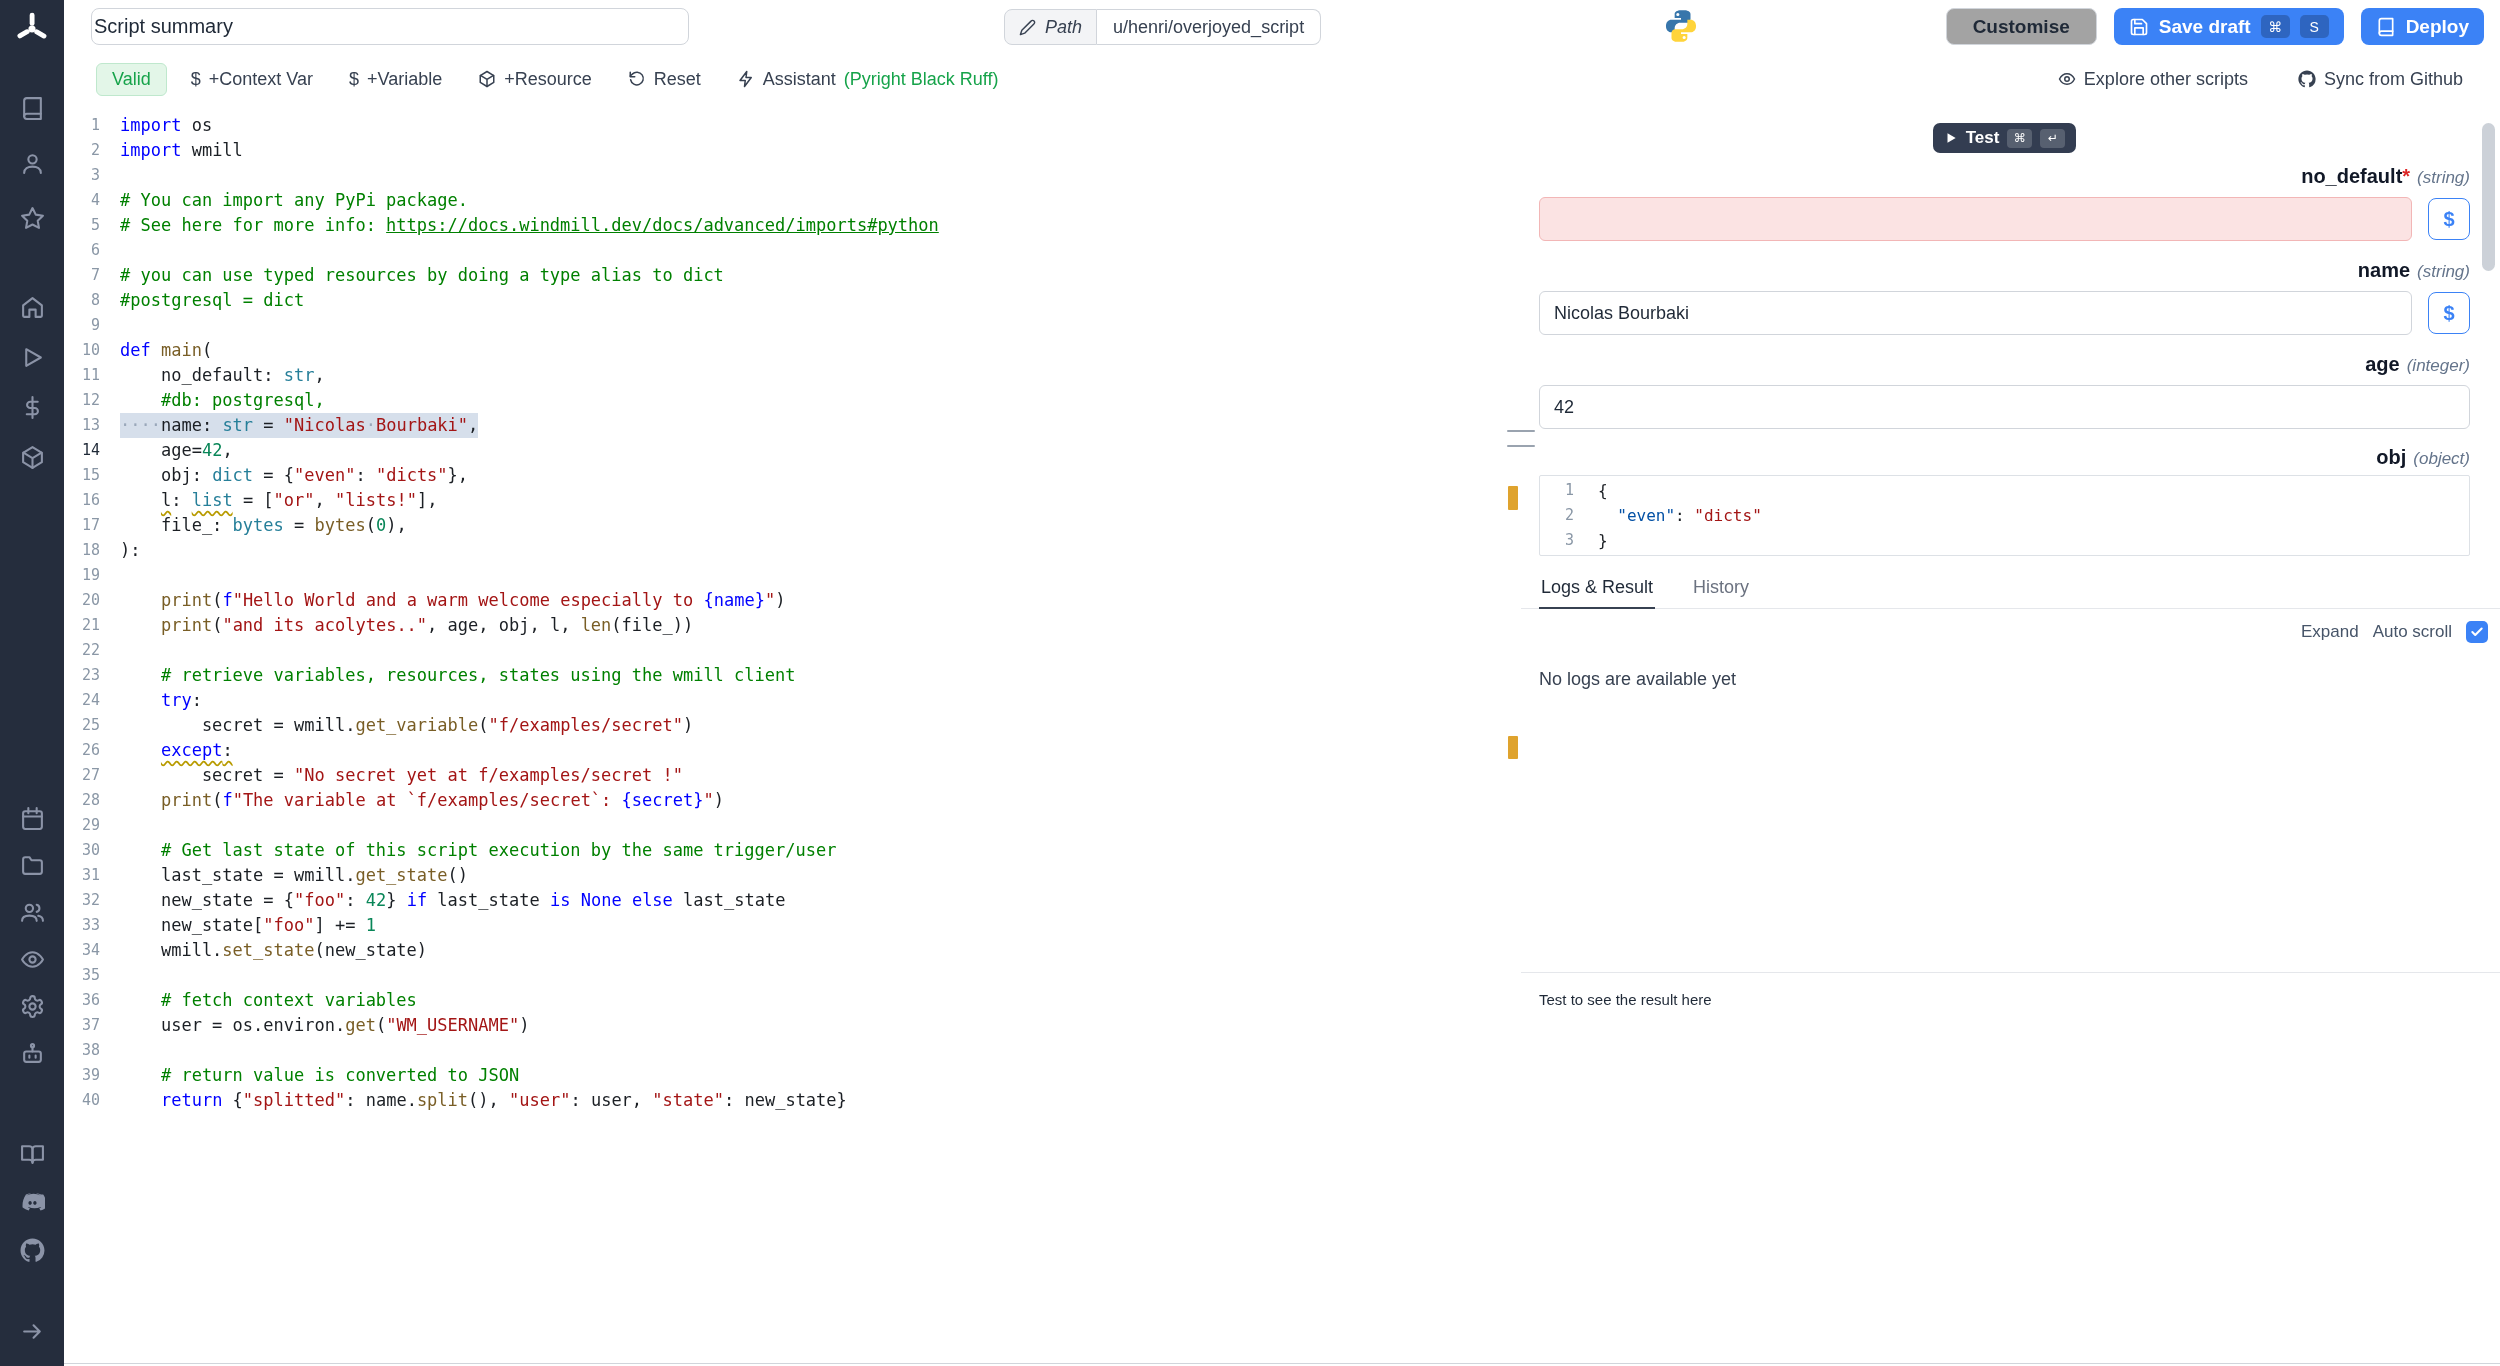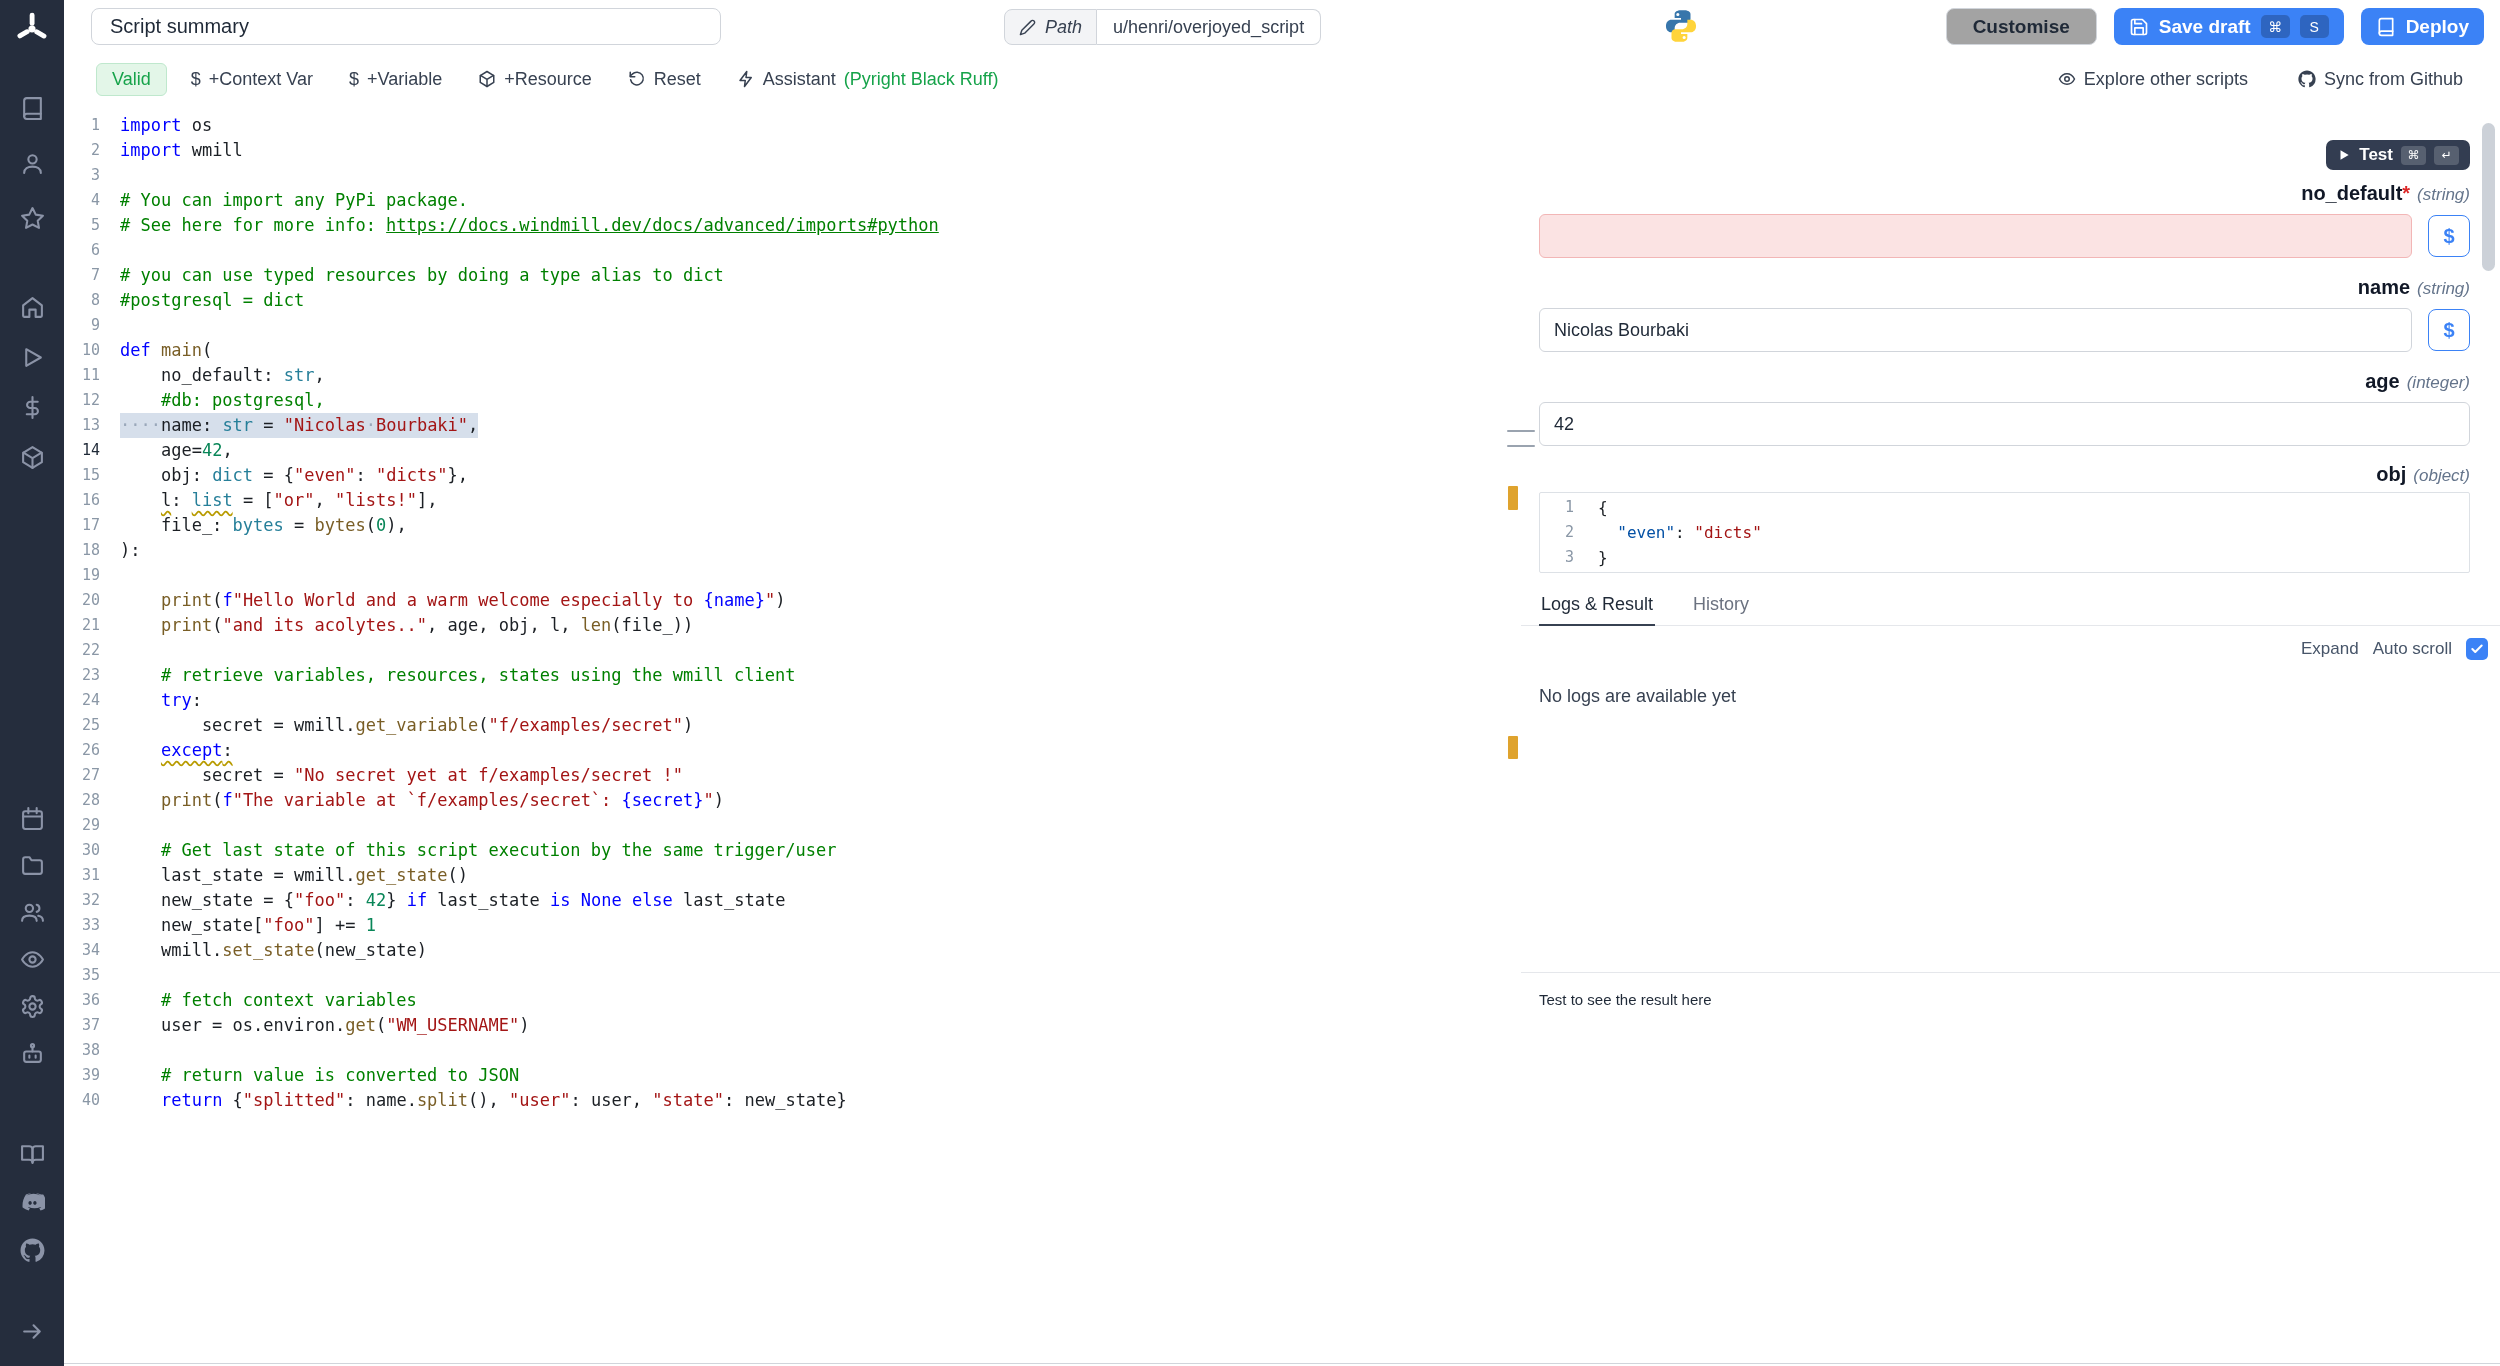--- a/index.html
+++ b/index.html
@@ -13,21 +13,21 @@
   .g0{top:81px}.g0 .scell{height:55px}
   .g1{top:282px}.g1 .scell{height:50px}
   .g2{top:795px}.g2 .scell{height:47px}
   .g3{top:1130px}.g3 .scell{height:48px}
   .scell{display:flex;align-items:center;justify-content:center;width:64px;color:#8b93a7;cursor:pointer;}
   .scell svg{width:25px;height:25px;}
   .expand-cell{position:absolute;top:1307px;left:0;height:48px;}
 
   
   .topbar{position:absolute;left:64px;top:0;right:0;height:53px;background:#fff;}
-  .summary-input{position:absolute;left:27px;top:8px;width:592px;height:35px;border:1px solid #d1d5db;border-radius:8px;padding:0 18px;font-size:20px;color:#1f2937;outline:none;font-family:inherit;}
+  .summary-input{position:absolute;left:27px;top:8px;width:592px;height:35px;border:1px solid #d1d5db;border-radius:8px;padding:0 2px;font-size:20px;color:#1f2937;outline:none;font-family:inherit;}
   .path-group{position:absolute;left:940px;top:9px;height:36px;display:flex;}
   .path-btn{display:flex;align-items:center;gap:9px;background:#f3f4f6;border:1px solid #d1d5db;border-radius:8px 0 0 8px;padding:0 14px;font-size:18px;color:#374151;cursor:pointer;font-style:italic;}
   .path-btn .ic svg{width:17px;height:17px;}
   .path-value{display:flex;align-items:center;border:1px solid #d1d5db;border-left:none;border-radius:0 8px 8px 0;padding:0 16px;font-size:18px;color:#374151;background:#fff;}
   .python-logo{position:absolute;left:1598px;top:7px;width:38px;height:38px;}
   .topbar-actions{position:absolute;right:16px;top:8px;display:flex;gap:17px;height:37px;align-items:stretch;}
   .btn{display:flex;align-items:center;border-radius:8px;cursor:pointer;font-family:inherit;}
   .btn-outline{border:1px solid #d1d5db;background:#a3a3a3;color:#1f2937;padding:0 26px;font-size:19px;font-weight:700;}
   .btn-primary{background:#3b82f6;border:none;color:#fff;padding:0 15px;font-size:19px;font-weight:600;gap:10px;}
   .btn-primary .ic svg{width:20px;height:20px;}
@@ -60,21 +60,21 @@
   .mark-1{top:381px;height:24px;}
   .mark-2{top:631px;height:23px;}
 
   
   .grip{position:absolute;left:1507px;top:430px;width:28px;height:17px;display:flex;flex-direction:column;justify-content:space-between;z-index:6;cursor:col-resize;}
   .grip span{display:block;height:2px;background:#9aa3af;border-radius:1px;}
 
   
   .preview{position:absolute;left:1521px;top:105px;right:0;bottom:3px;background:#fff;overflow:hidden;}
   .pv-form{padding:0 30px 0 18px;}
-  .test-row{display:flex;justify-content:flex-end;margin-top:35px;}
+  .test-row{display:flex;justify-content:center;margin-top:18px;}
   .test-btn{display:flex;align-items:center;gap:8px;background:#333d51;color:#fff;border:none;border-radius:7px;height:30px;padding:0 11px;font-size:17px;font-weight:600;cursor:pointer;font-family:inherit;}
   .test-btn .ic svg{width:14px;height:14px;}
   .test-btn .kbd{height:19px;min-width:19px;font-size:12px;background:rgba(255,255,255,0.18);border-radius:4px;}
   .fld-label{font-size:20px;font-weight:700;color:#111827;line-height:26px;display:flex;align-items:baseline;gap:7px;justify-content:flex-end;}
   .req{color:#dc2626;font-weight:700;}
   .fld-type{font-size:17px;font-style:italic;font-weight:400;color:#64748b;}
   .mt1{margin-top:10px}.mt2{margin-top:16px}.mt3{margin-top:15px}
   .input-row{display:flex;align-items:center;gap:16px;margin-top:6px;}
   .txt-input{flex:1;height:42px;border:1px solid #d1d5db;border-radius:6px;padding:0 14px;font-size:18px;color:#1f2937;background:#fff;outline:none;font-family:inherit;min-width:0;}
   .txt-input.invalid{background:#fbe3e3;border-color:#f2b6b6;}

